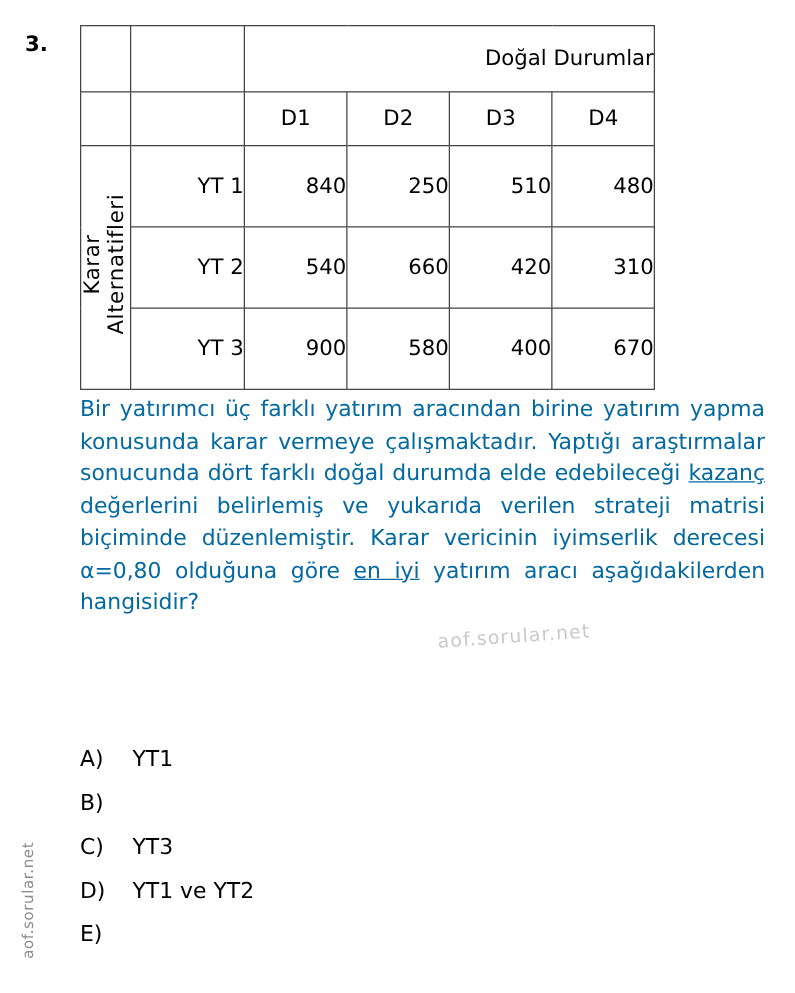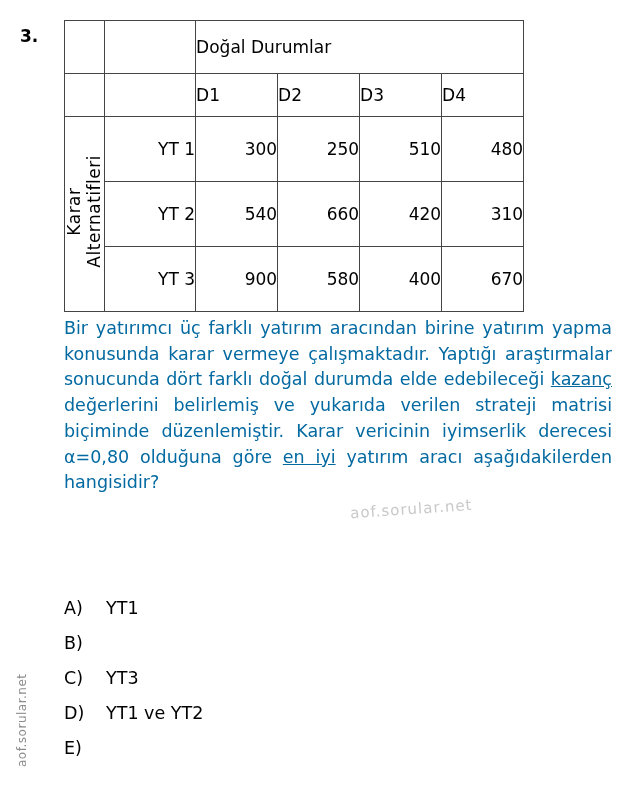--- a/index.html
+++ b/index.html
@@ -57,26 +57,26 @@
   }
   td.corner-empty {
     width: 90px;
     height: 52px;
   }
   td.corner-empty2 {
     width: 90px;
     height: 42px;
   }
   td.head-span {
-    text-align: left;
+    text-align: right;
     height: 52px;
     font-size: 17px;
   }
   td.state-head {
-    text-align: left;
+    text-align: center;
     height: 42px;
     width: 81px;
     font-size: 17px;
   }
   td.row-label {
     text-align: right;
     height: 64px;
     width: 90px;
     font-size: 17px;
   }
@@ -189,21 +189,21 @@
         <td class="state-head">D4</td>
       </tr>
       <tr>
         <td class="side-label" rowspan="3">
           <span class="vertical-text">
             <span>Karar</span><br>
             <span>Alternatifleri</span>
           </span>
         </td>
         <td class="row-label">YT 1</td>
-        <td class="value">300</td>
+        <td class="value">840</td>
         <td class="value">250</td>
         <td class="value">510</td>
         <td class="value">480</td>
       </tr>
       <tr>
         <td class="row-label">YT 2</td>
         <td class="value">540</td>
         <td class="value">660</td>
         <td class="value">420</td>
         <td class="value">310</td>

